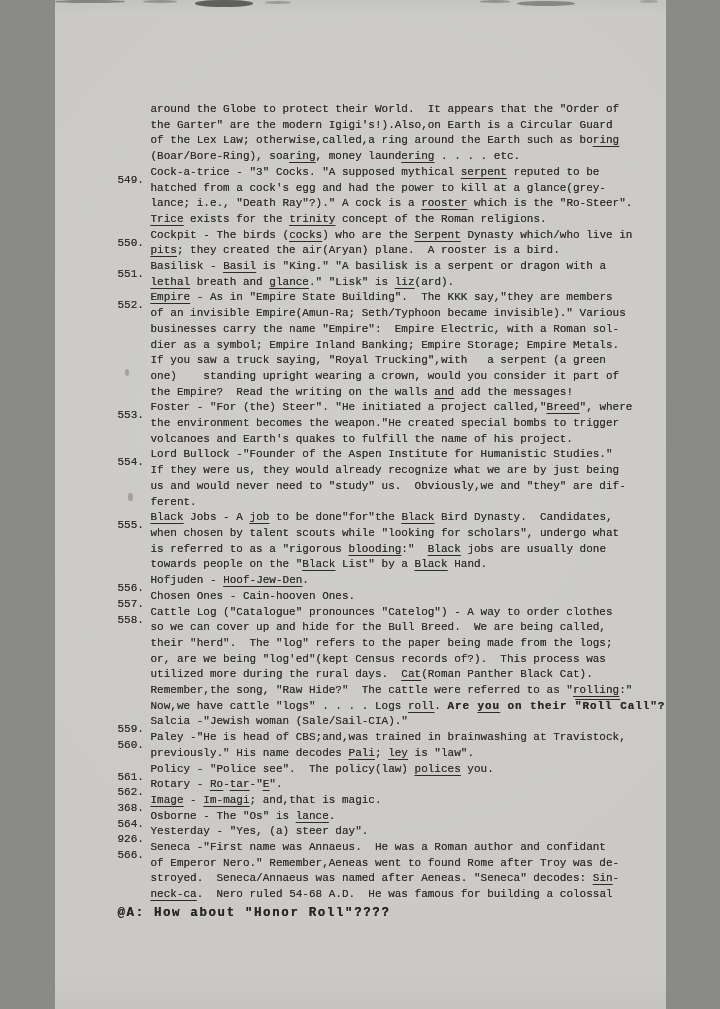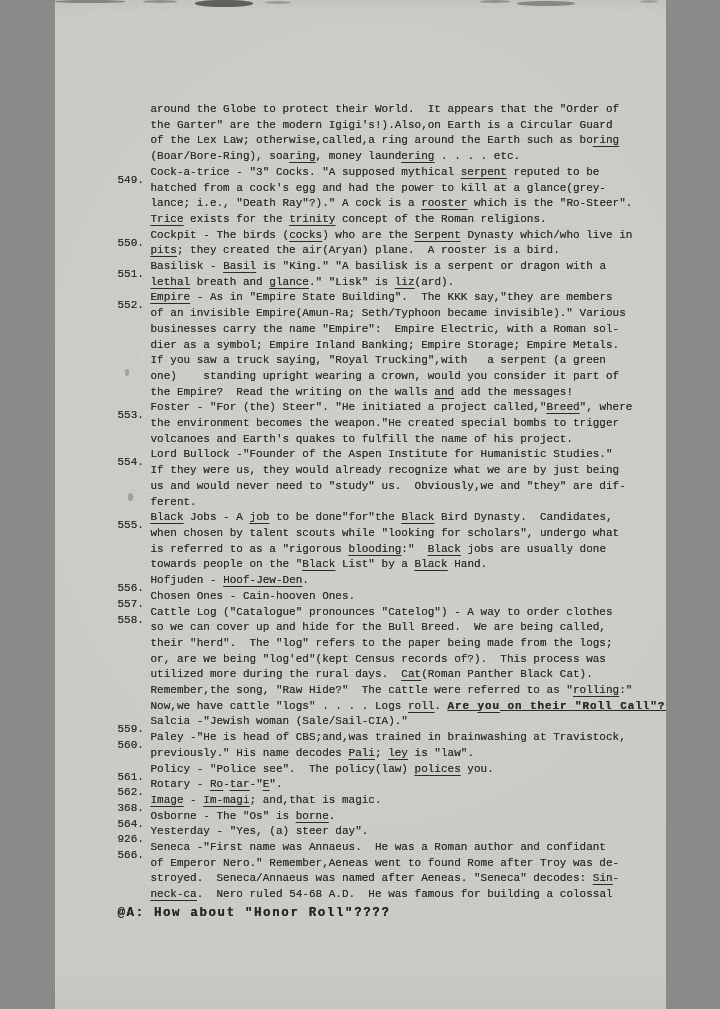--- a/index.html
+++ b/index.html
@@ -23,21 +23,21 @@
   .line{
     position:relative;
     white-space:pre;
     font-size:11px;line-height:15.7px;min-height:15.7px;
     padding-left:33px;
     text-shadow:0 0 .5px rgba(44,43,39,.65);
   }
   .num{position:absolute;left:0;top:8px;}
   .u{text-decoration-line:underline;text-decoration-thickness:1.3px;text-underline-offset:2.5px;}
   .o{text-decoration-line:overline;text-decoration-thickness:1.3px;}
-  .dm{font-weight:bold;letter-spacing:.9px;text-shadow:0 0 .6px rgba(30,30,26,.8);text-decoration:underline;}
+  .dm{font-weight:bold;letter-spacing:.9px;text-shadow:0 0 .6px rgba(30,30,26,.8);}
   .footnote{
     position:absolute;left:63px;top:906px;
     font-size:12.5px;font-weight:bold;letter-spacing:1.6px;
     color:#262521;text-shadow:0 0 .6px rgba(30,30,26,.8);
     white-space:pre;
   }
   .artifact{position:absolute;background:#44433f;border-radius:45%;}
   .a1{left:0;top:0;width:70px;height:3px;opacity:.5;}
   .a2{left:88px;top:0;width:34px;height:3px;opacity:.38;}
   .a3{left:140px;top:0;width:58px;height:7px;opacity:.72;background:#383733;}
@@ -107,21 +107,21 @@
       <div class="line"><span>or, are we being "log'ed"(kept Census records of?).  This process was</span></div>
       <div class="line"><span>utilized more during the rural days.  </span><span class="u">Cat</span><span>(Roman Panther Black Cat).</span></div>
       <div class="line"><span>Remember,the song, "Raw Hide?"  The cattle were referred to as "</span><span class="u">rolling</span><span>:"</span></div>
       <div class="line"><span>Now,we have cattle "logs" . . . . Logs </span><span class="u">roll</span><span>. </span><span class="dm">Are </span><span class="u dm">you</span><span class="dm"> on their </span><span class="o dm">"Roll </span><span class="dm">Call"? @A</span></div>
       <div class="line"><span class="num">559.</span><span>Salcia -"Jewish woman (Sale/Sail-CIA)."</span></div>
       <div class="line"><span class="num">560.</span><span>Paley -"He is head of CBS;and,was trained in brainwashing at Travistock,</span></div>
       <div class="line"><span>previously." His name decodes </span><span class="u">Pali</span><span>; </span><span class="u">ley</span><span> is "law".</span></div>
       <div class="line"><span class="num">561.</span><span>Policy - "Police see".  The policy(law) </span><span class="u">polices</span><span> you.</span></div>
       <div class="line"><span class="num">562.</span><span>Rotary - </span><span class="u">Ro</span><span>-</span><span class="u">tar</span><span>-"</span><span class="u">E</span><span>".</span></div>
       <div class="line"><span class="num">368.</span><span class="u">Image</span><span> - </span><span class="u">Im-magi</span><span>; and,that is magic.</span></div>
-      <div class="line"><span class="num">564.</span><span>Osborne - The "Os" is </span><span class="u">borne</span><span>.</span></div>
+      <div class="line"><span class="num">564.</span><span>Osborne - The "Os" is </span><span class="u">lance</span><span>.</span></div>
       <div class="line"><span class="num">926.</span><span>Yesterday - "Yes, (a) steer day".</span></div>
       <div class="line"><span class="num">566.</span><span>Seneca -"First name was Annaeus.  He was a Roman author and confidant</span></div>
       <div class="line"><span>of Emperor Nero." Remember,Aeneas went to found Rome after Troy was de-</span></div>
       <div class="line"><span>stroyed.  Seneca/Annaeus was named after Aeneas. "Seneca" decodes: </span><span class="u">Sin</span><span>-</span></div>
       <div class="line"><span class="u">neck-ca</span><span>.  Nero ruled 54-68 A.D.  He was famous for building a colossal</span></div>
     </div>
 
   <div class="footnote">@A: How about "Honor Roll"????</div>
 </div>
 

